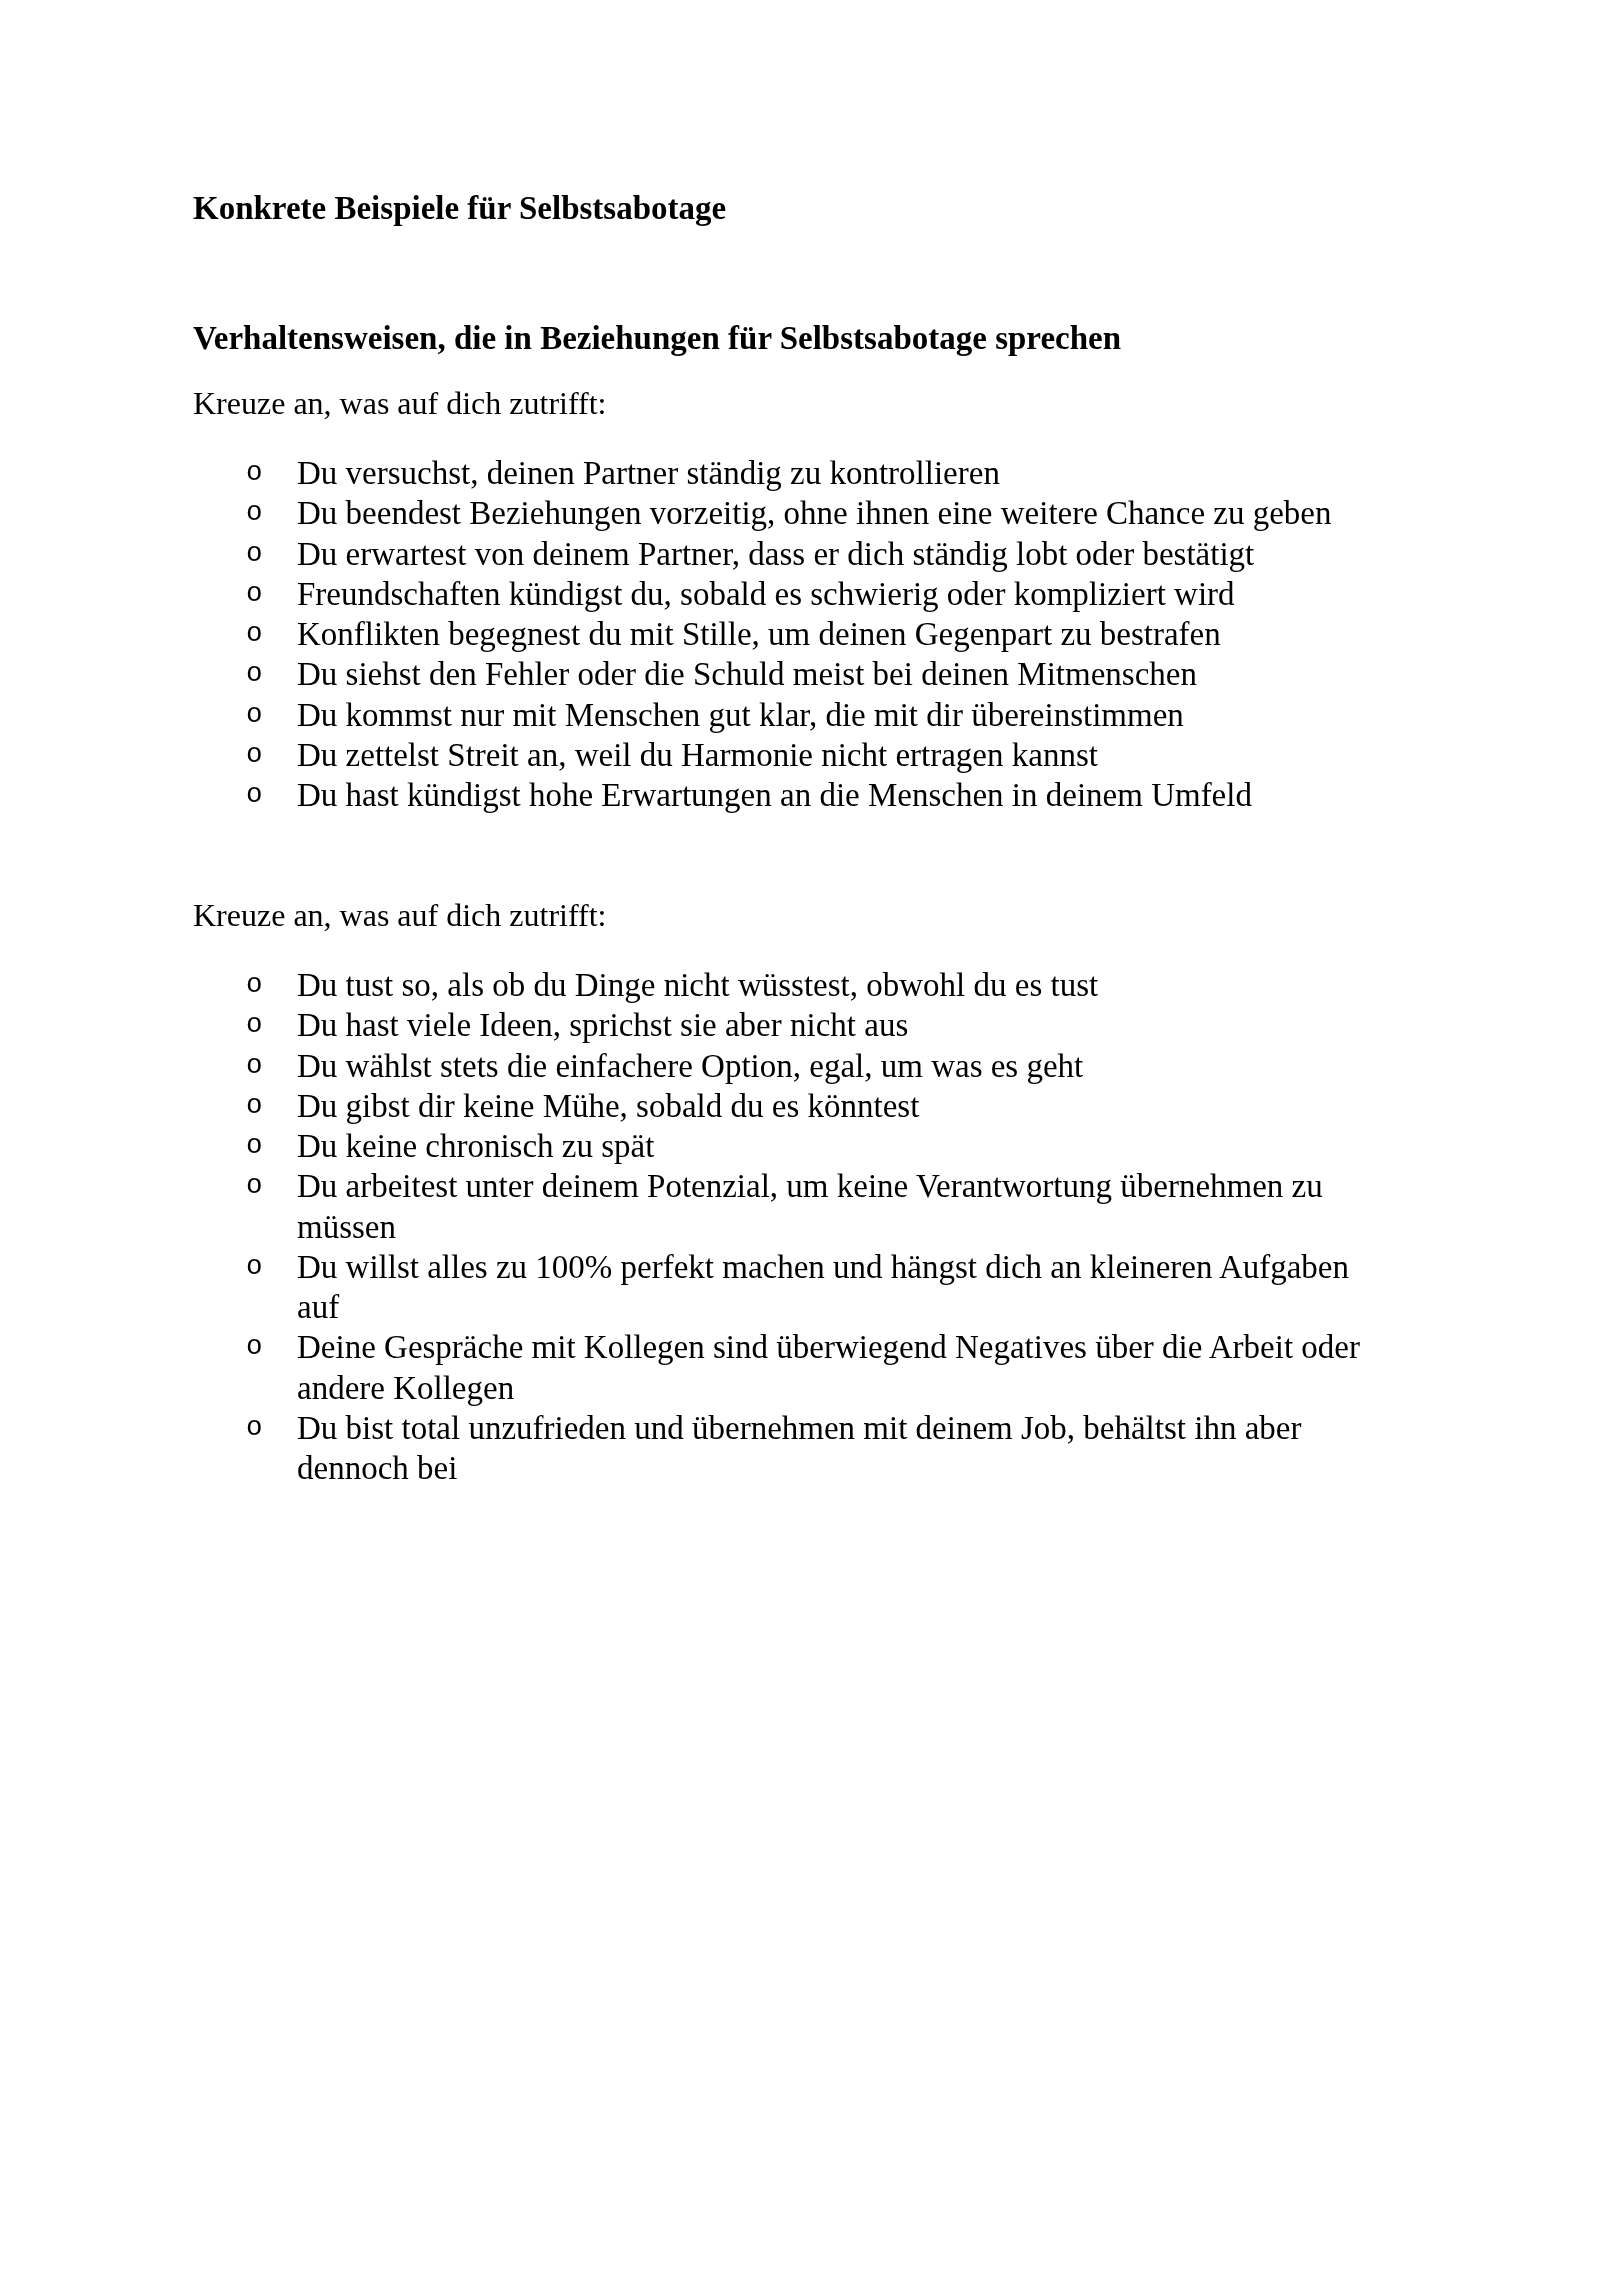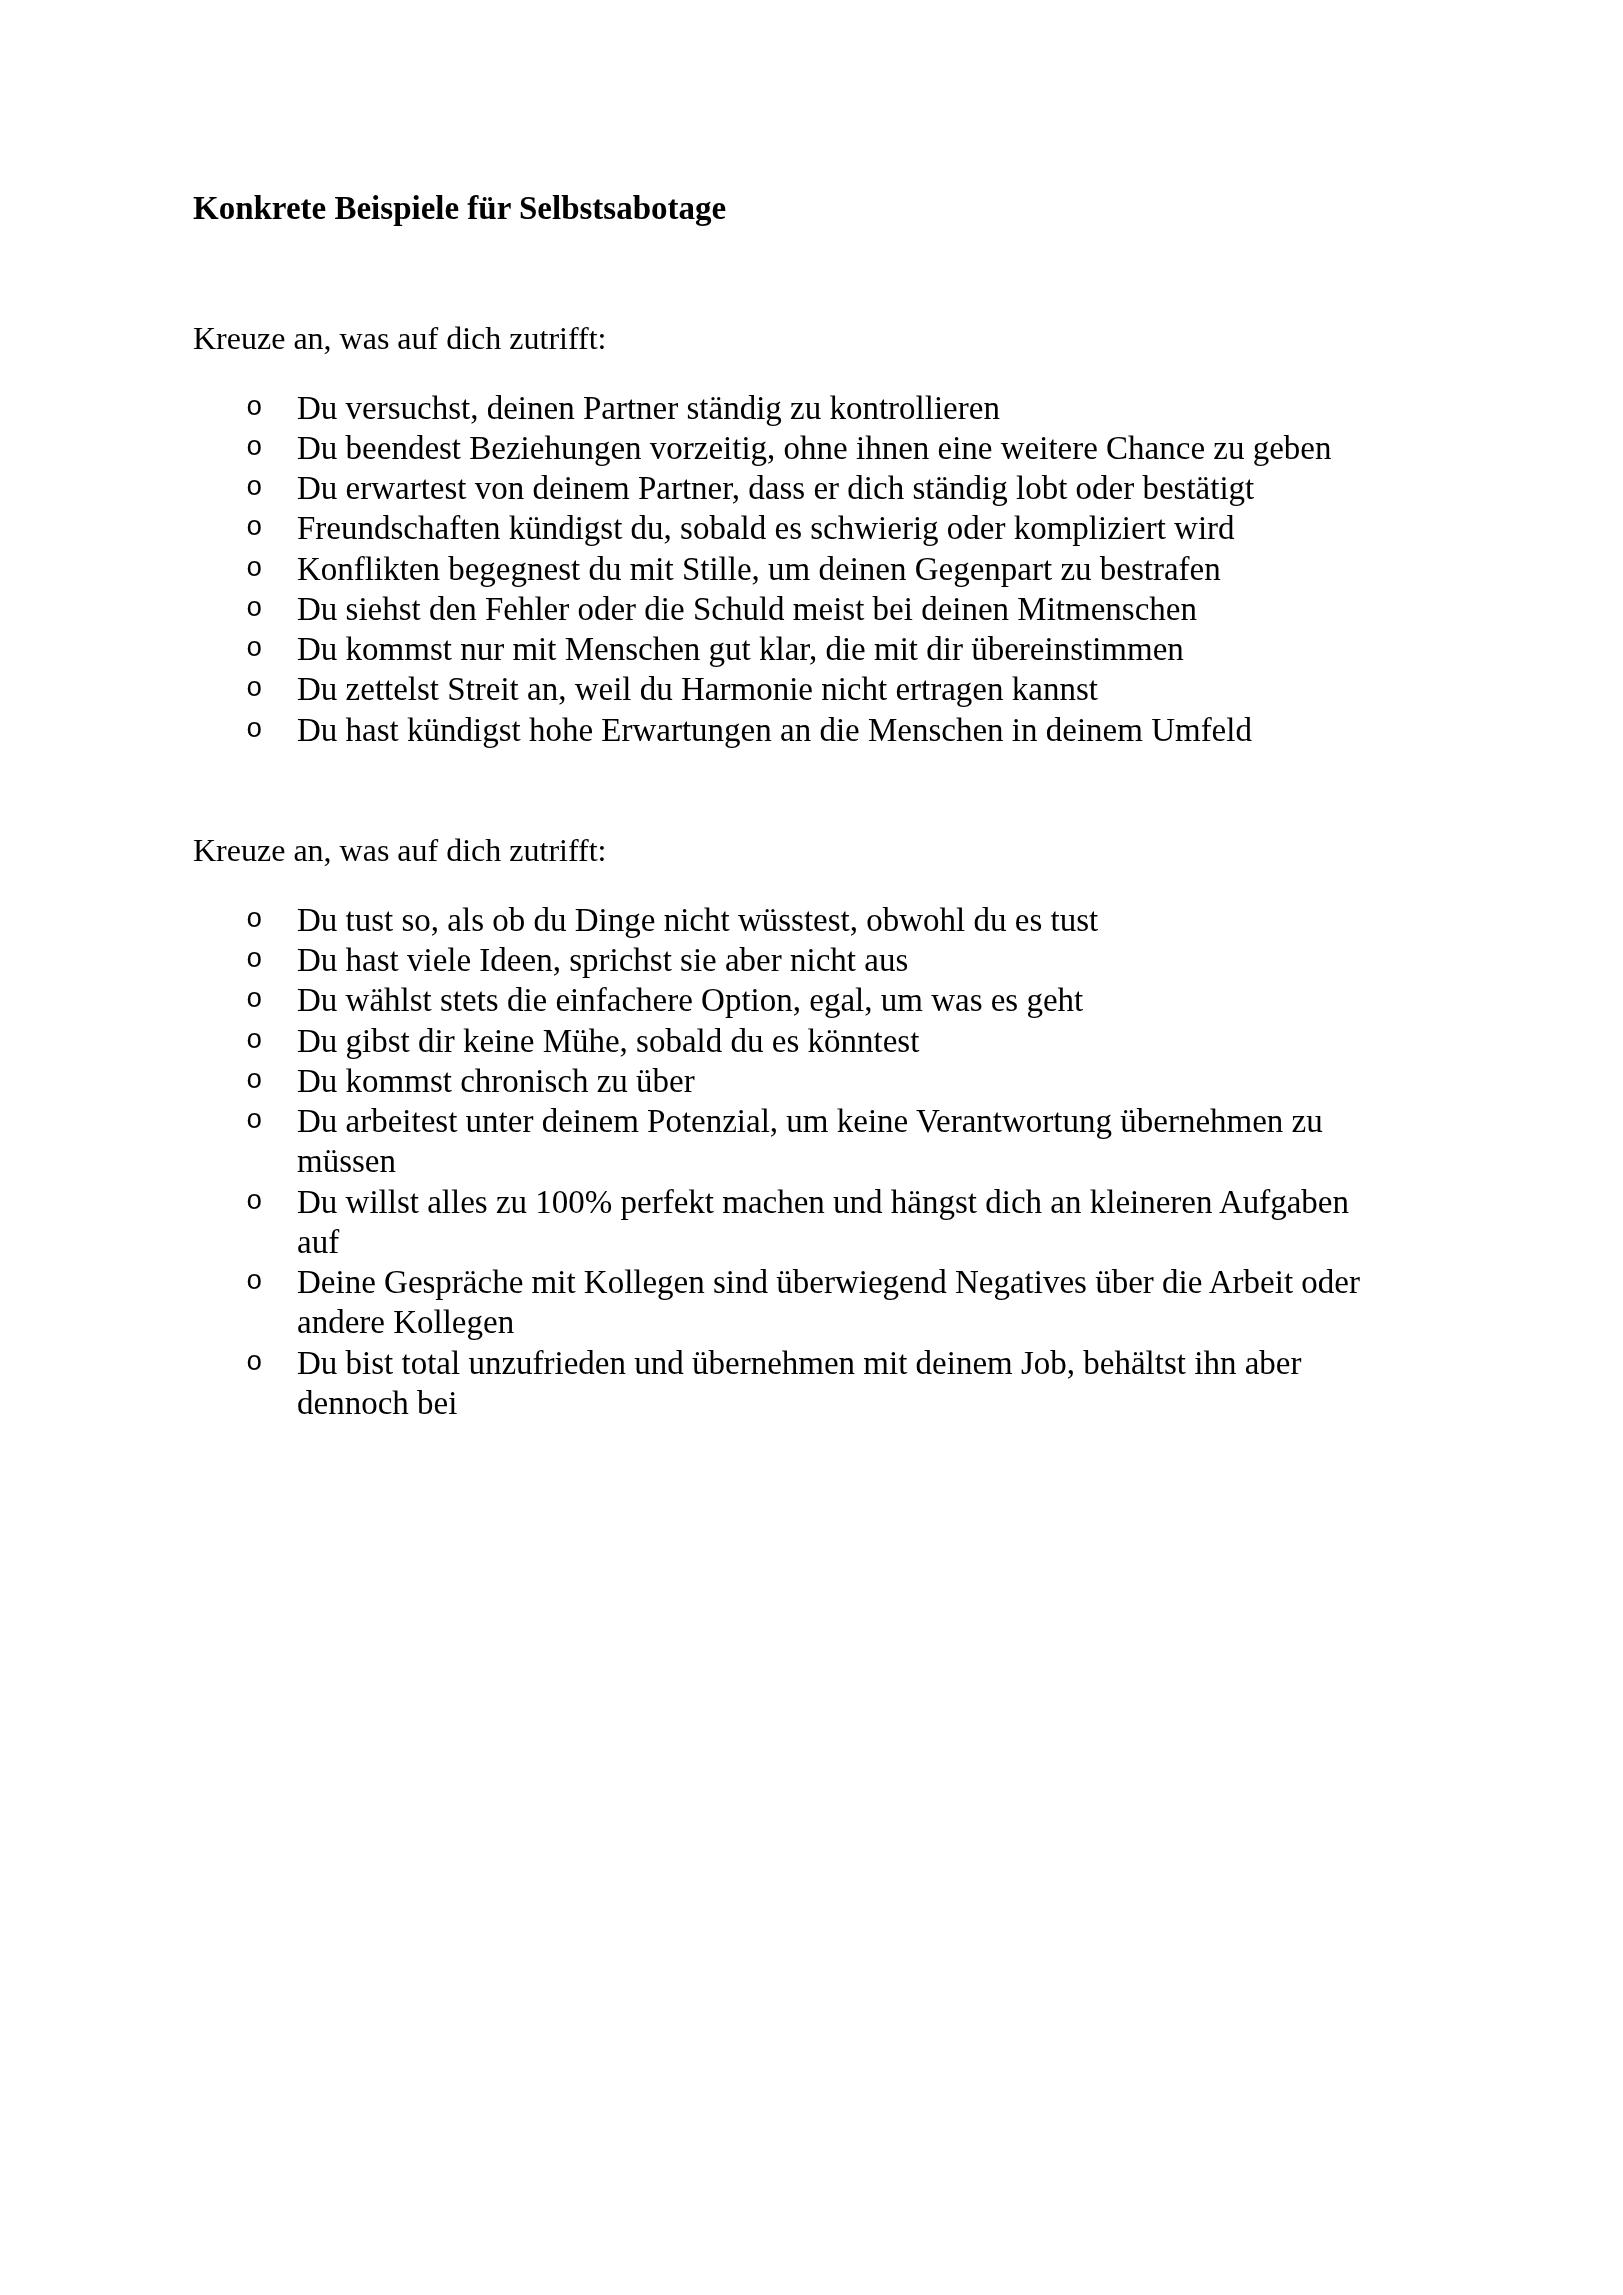--- a/index.html
+++ b/index.html
@@ -69,20 +69,21 @@
   }
 </style>
 </head>
 <body>
 
 <div class="page">
 
   <h1 class="doc-title">Konkrete Beispiele für Selbstsabotage</h1>
 
   <div class="section">
+    <h2 class="section-heading">Verhaltensweisen, die in Beziehungen für Selbstsabotage sprechen</h2>
     <p class="intro-text">Kreuze an, was auf dich zutrifft:</p>
     <ul class="checklist">
       <li>
         <span class="bullet">o</span>
         <span class="item-text">Du versuchst, deinen Partner ständig zu kontrollieren</span>
       </li>
       <li>
         <span class="bullet">o</span>
         <span class="item-text">Du beendest Beziehungen vorzeitig, ohne ihnen eine weitere Chance zu geben</span>
       </li>
@@ -131,21 +132,21 @@
       <li>
         <span class="bullet">o</span>
         <span class="item-text">Du wählst stets die einfachere Option, egal, um was es geht</span>
       </li>
       <li>
         <span class="bullet">o</span>
         <span class="item-text">Du gibst dir keine Mühe, sobald du es könntest</span>
       </li>
       <li>
         <span class="bullet">o</span>
-        <span class="item-text">Du kommst chronisch zu über</span>
+        <span class="item-text">Du keine chronisch zu spät</span>
       </li>
       <li>
         <span class="bullet">o</span>
         <span class="item-text">Du arbeitest unter deinem Potenzial, um keine Verantwortung übernehmen zu müssen</span>
       </li>
       <li>
         <span class="bullet">o</span>
         <span class="item-text">Du willst alles zu 100% perfekt machen und hängst dich an kleineren Aufgaben auf</span>
       </li>
       <li>

